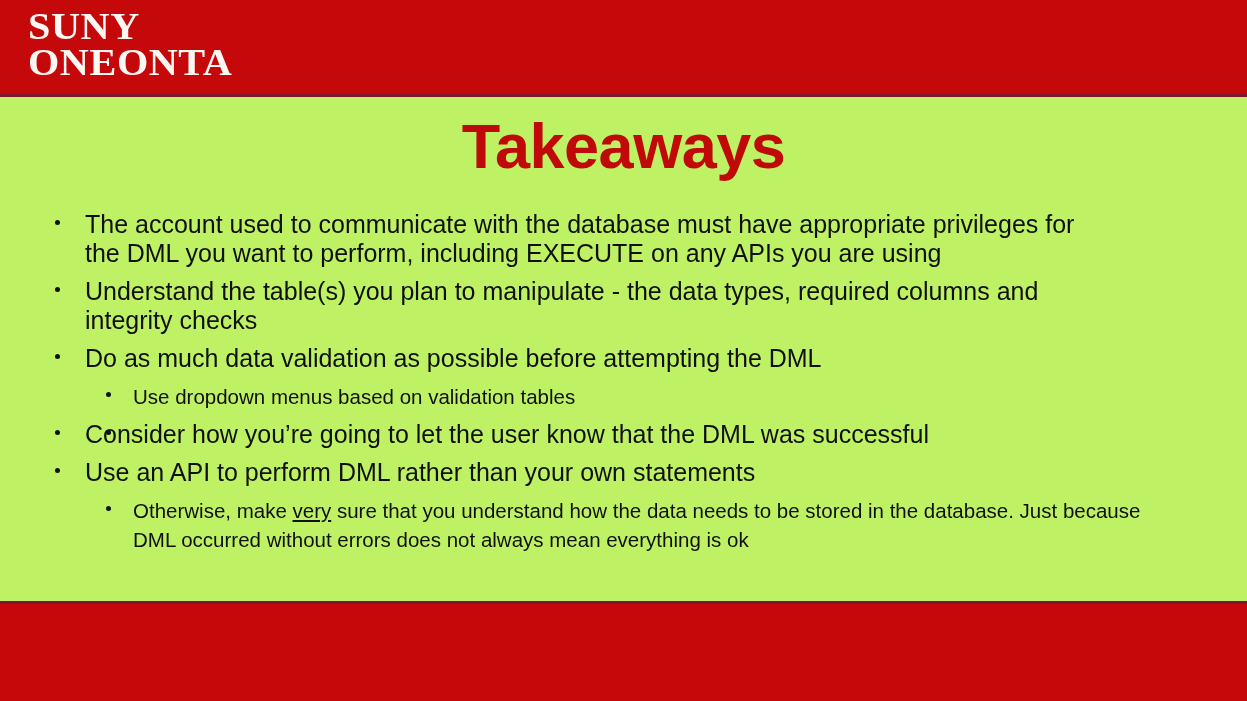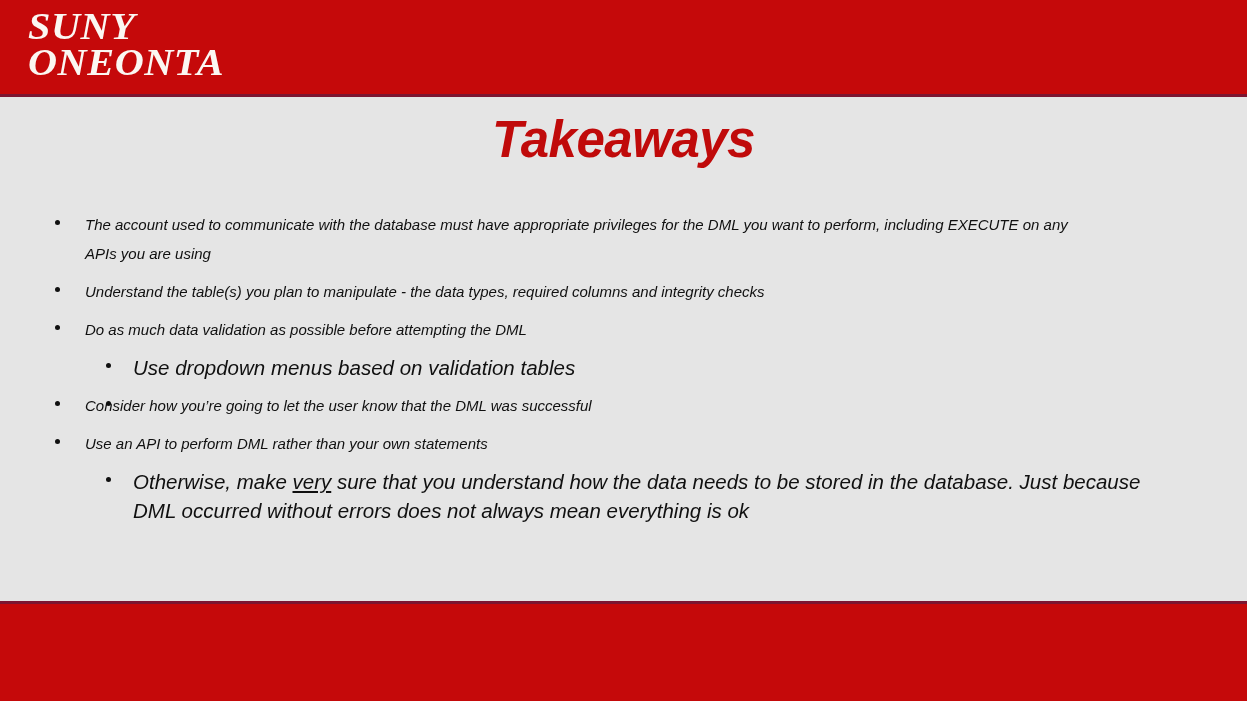--- a/index.html
+++ b/index.html
@@ -12,23 +12,22 @@
     background: #ffffff;
     font-family: "Liberation Sans", sans-serif;
     overflow: hidden;
     position: relative;
   }
 
   .slide {
     position: relative;
     width: 1247px;
     height: 701px;
-    background: #e5e5e5;
+    background: #bef264;
     overflow: hidden;
-    font-style: italic;
   }
 
   
   .header-bar {
     position: absolute;
     left: 0;
     top: 0;
     width: 1247px;
     height: 97px;
     background: #c5090a;
@@ -61,38 +60,38 @@
   }
 
   
   .title {
     position: absolute;
     left: 0;
     top: 113px;
     width: 1247px;
     text-align: center;
     color: #c00a0a;
-    font-size: 51px;
+    font-size: 63px;
     font-weight: bold;
     line-height: 1.06;
     letter-spacing: -0.5px;
   }
 
   
   .body {
     position: absolute;
     left: 0;
     top: 210px;
     width: 1247px;
   }
 
   .bullet {
     position: relative;
     color: #101010;
-    font-size: 15px;
+    font-size: 25px;
     line-height: 29px;
   }
 
   .bullet.level1 {
     padding-left: 85px;
     padding-right: 170px;
     margin-bottom: 9px;
   }
   .bullet.level2 {
     padding-left: 133px;

